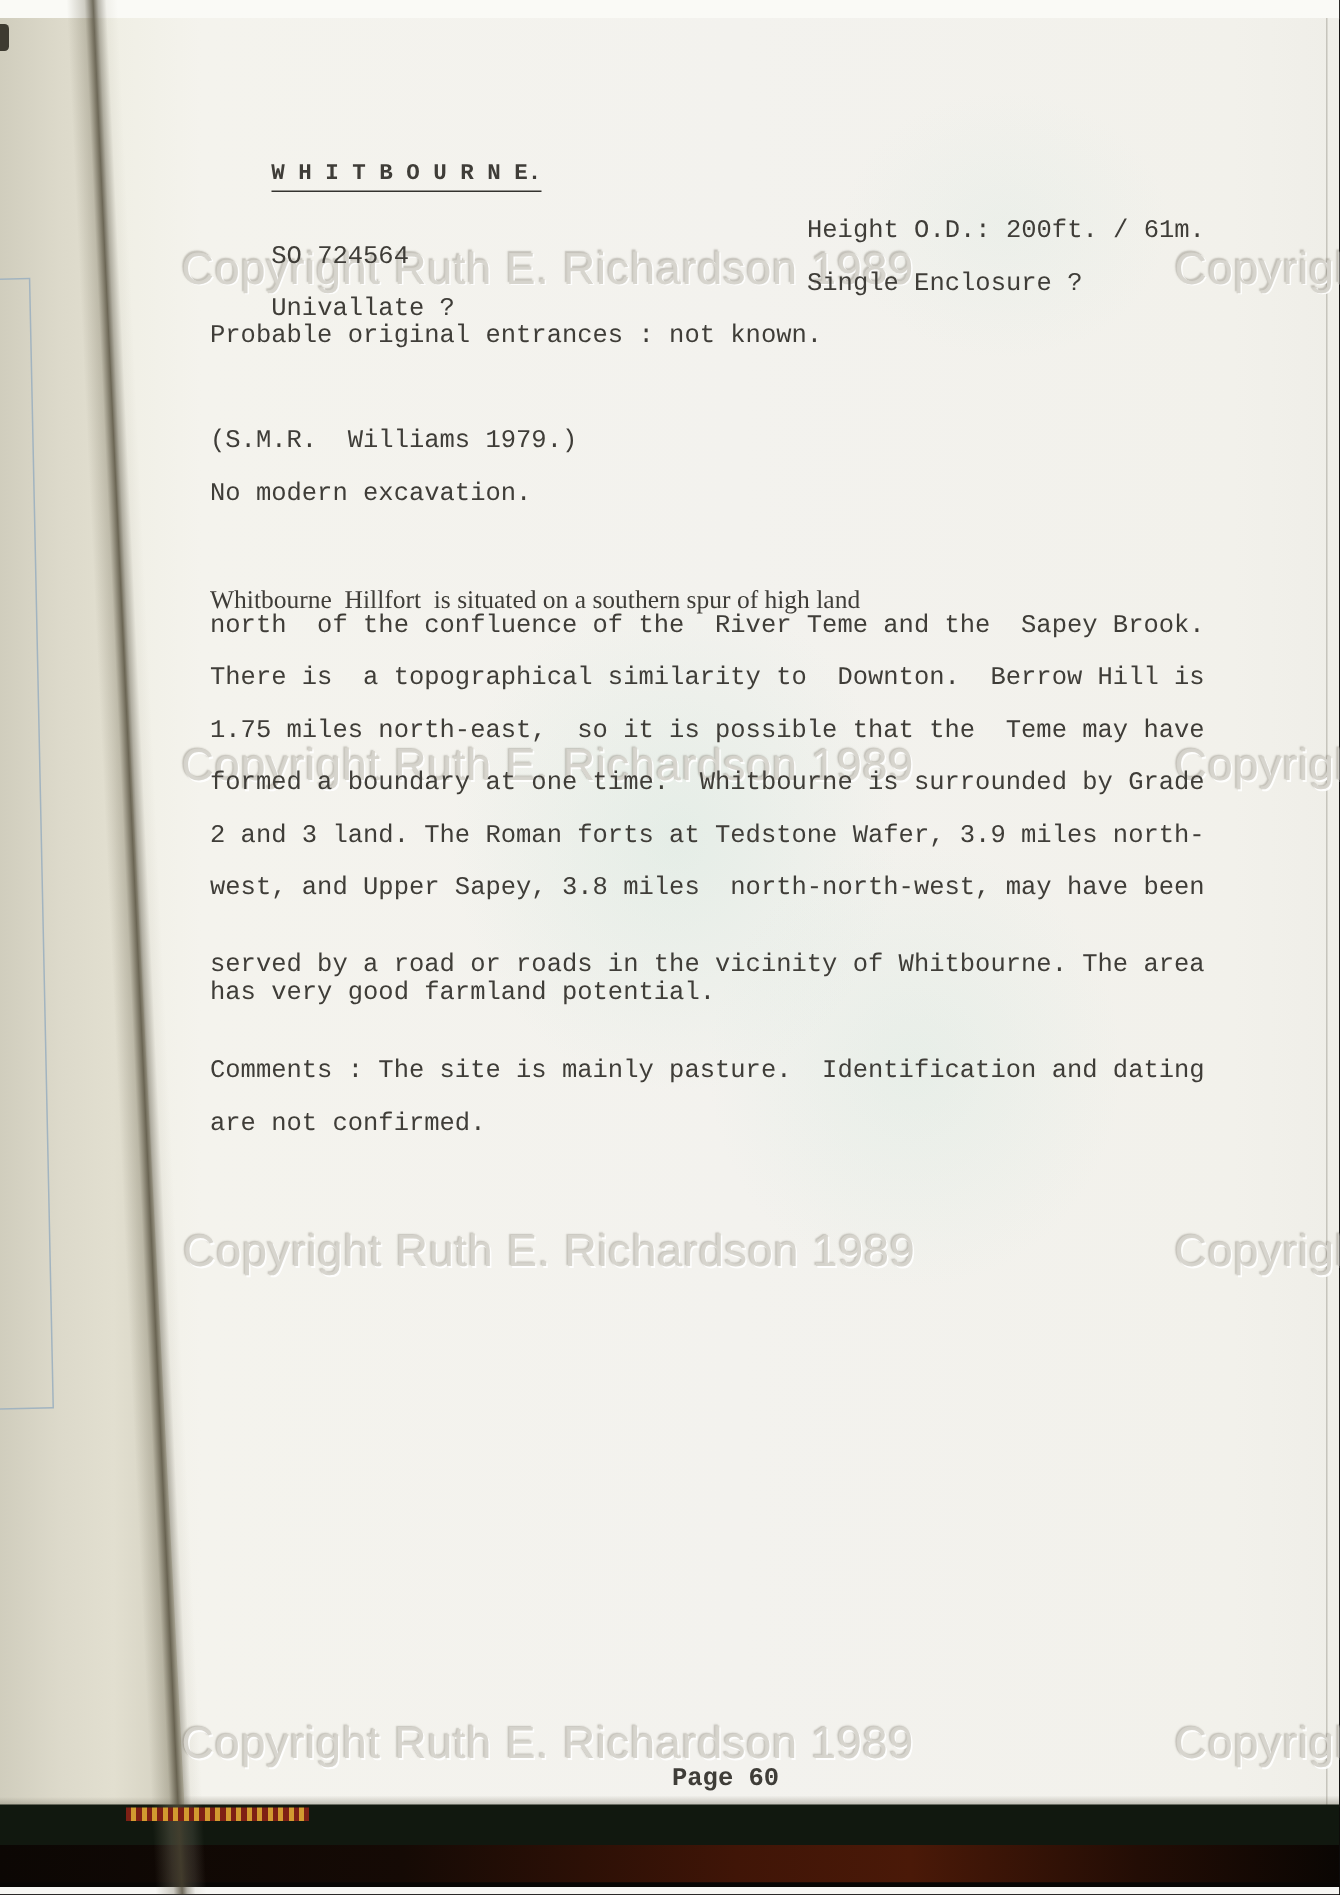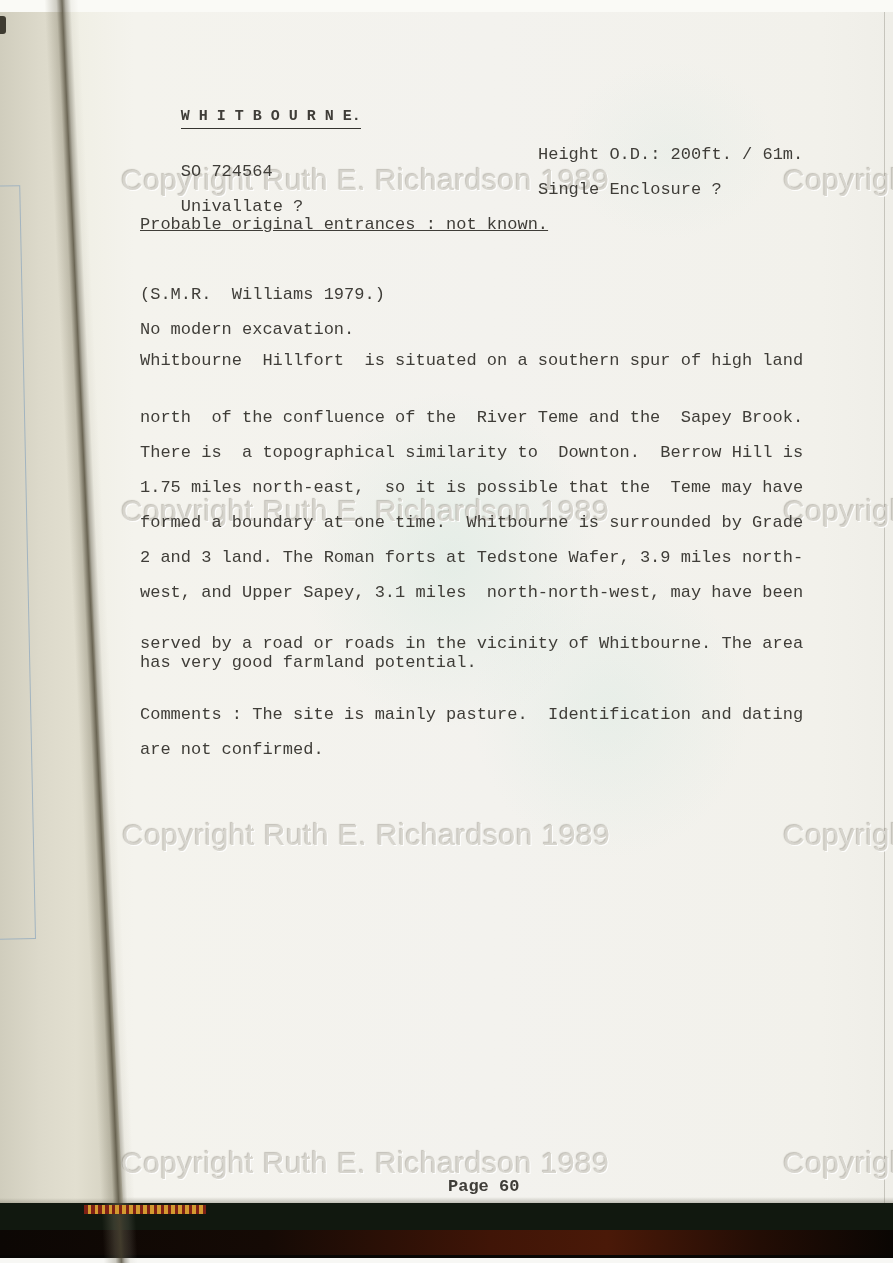--- a/index.html
+++ b/index.html
@@ -101,31 +101,31 @@
   <div class="tline" style="top:146px;">
     <span>SO 724564</span>
     <span class="col2">Height O.D.: 200ft. / 61m.</span>
   </div>
 
   <div class="tline" style="top:181px;">
     <span>Univallate ?</span>
     <span class="col2">Single Enclosure ?</span>
   </div>
 
-  <div class="tline" style="top:216px;text-decoration:underline;">Probable original entrances : not known.</div>
+  <div class="tline" style="top:216px;">Probable original entrances : not known.</div>
   <div class="tline" style="top:286px;">(S.M.R.  Williams 1979.)</div>
   <div class="tline" style="top:321px;">No modern excavation.</div>
 
-  <div class="tline" style="top:352px;">Whitbourne  Hillfort  is situated on a southern spur of high land</div>
+  <div class="tline" style="top:391px;font-family:Liberation Serif, serif;">Whitbourne  Hillfort  is situated on a southern spur of high land</div>
   <div class="tline" style="top:409px;">north  of the confluence of the  River Teme and the  Sapey Brook.</div>
   <div class="tline" style="top:444px;">There is  a topographical similarity to  Downton.  Berrow Hill is</div>
   <div class="tline" style="top:479px;">1.75 miles north-east,  so it is possible that the  Teme may have</div>
   <div class="tline" style="top:514px;">formed a boundary at one time.  Whitbourne is surrounded by Grade</div>
   <div class="tline" style="top:549px;">2 and 3 land. The Roman forts at Tedstone Wafer, 3.9 miles north-</div>
-  <div class="tline" style="top:584px;">west, and Upper Sapey, 3.1 miles  north-north-west, may have been</div>
+  <div class="tline" style="top:584px;">west, and Upper Sapey, 3.8 miles  north-north-west, may have been</div>
   <div class="tline" style="top:619px;margin-top:16px;">served by a road or roads in the vicinity of Whitbourne. The area</div>
   <div class="tline" style="top:654px;">has very good farmland potential.</div>
 
   <div class="tline" style="top:706px;">Comments : The site is mainly pasture.  Identification and dating</div>
   <div class="tline" style="top:741px;">are not confirmed.</div>
 
   <div class="tline page-num" style="top:1178px;font-weight:bold;">Page 60</div>
 
 </div>
 

